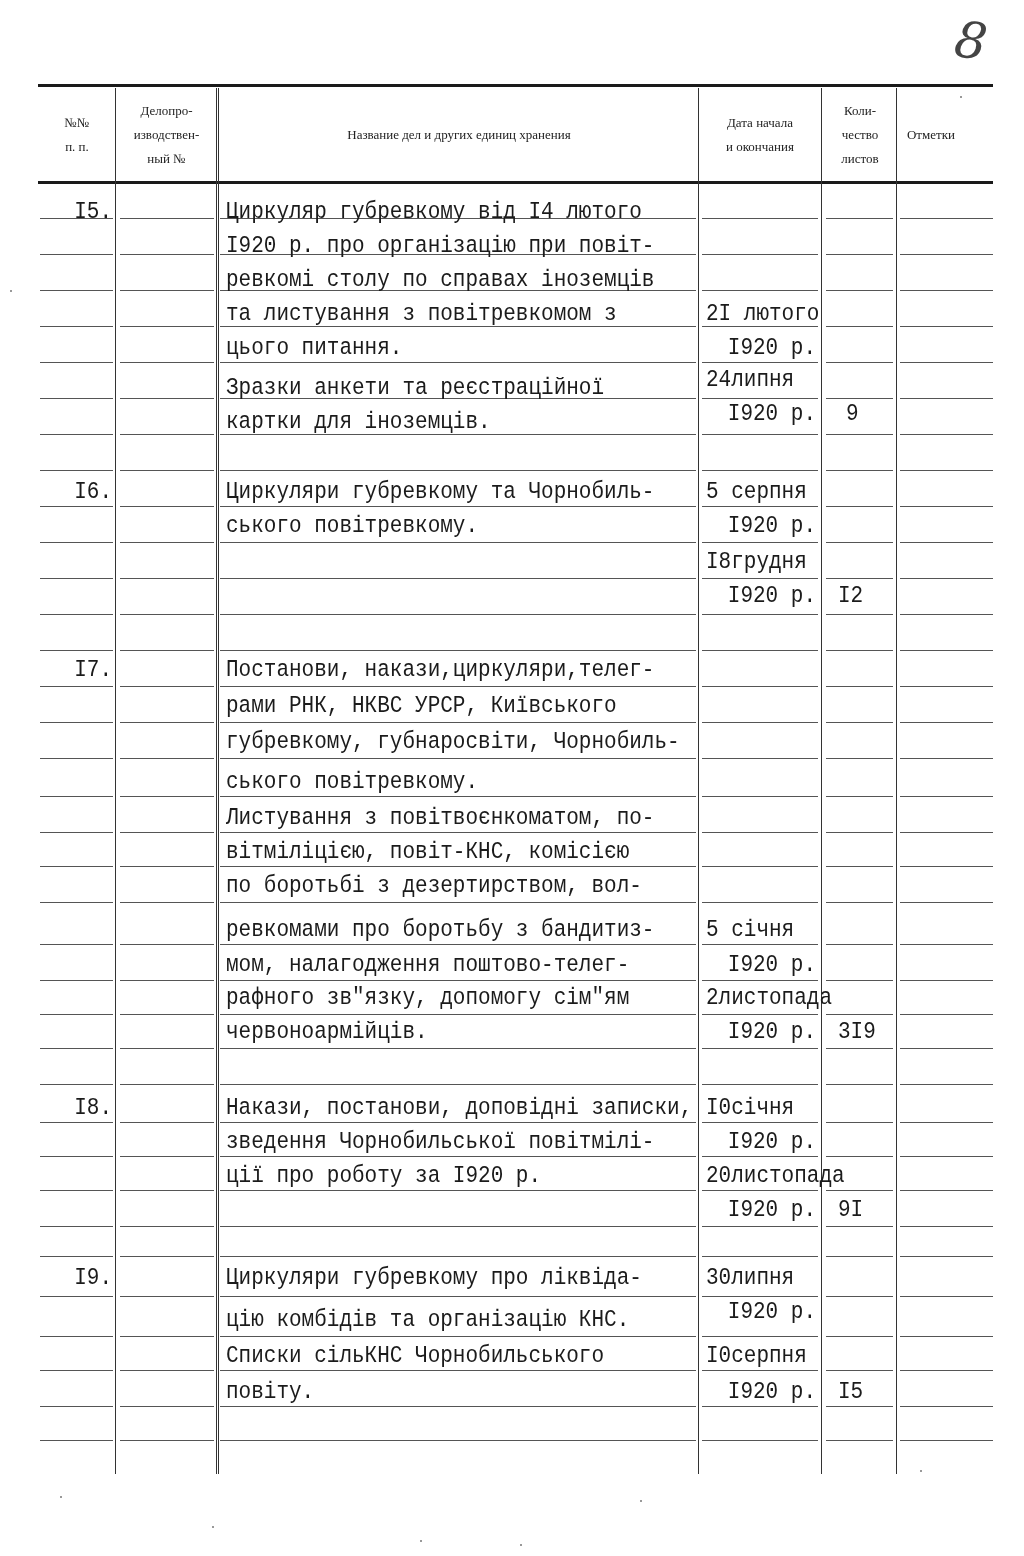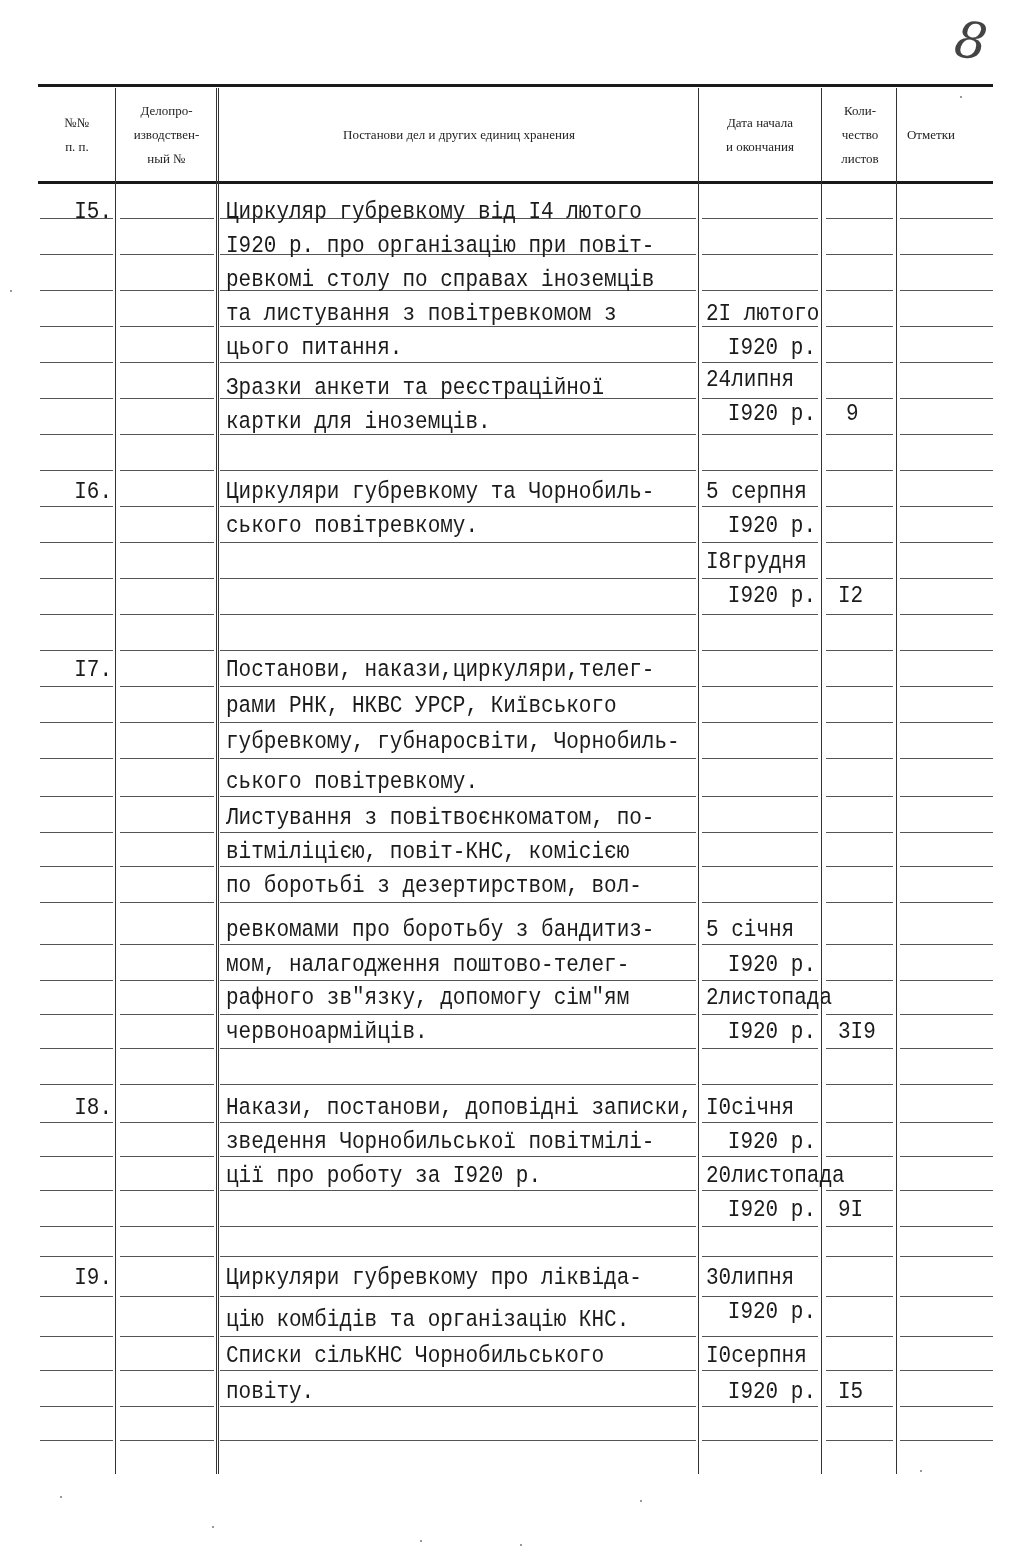--- a/index.html
+++ b/index.html
@@ -21,21 +21,21 @@
 
   <div class="hrule-thick" style="top:84px;"></div>
   <div class="hrule-thick" style="top:181px;"></div>
 
   <div>
     <div class="header-cell" style="left:40px;width:74px;">№№
 п. п.</div>
     <div class="header-cell" style="left:117px;width:99px;">Делопро-
 изводствен-
 ный №</div>
-    <div class="header-cell" style="left:220px;width:478px;">Постанови дел и других единиц хранения</div>
+    <div class="header-cell" style="left:220px;width:478px;">Название дел и других единиц хранения</div>
     <div class="header-cell" style="left:700px;width:120px;">Дата начала
 и окончания</div>
     <div class="header-cell" style="left:824px;width:72px;">Коли-
 чество
 листов</div>
     <div class="header-cell" style="left:884px;width:94px;">Отметки</div>
   </div>
 
   <div id="grid">
       <div class="vline" style="left: 115px; top: 88px; height: 1386px;"></div>

